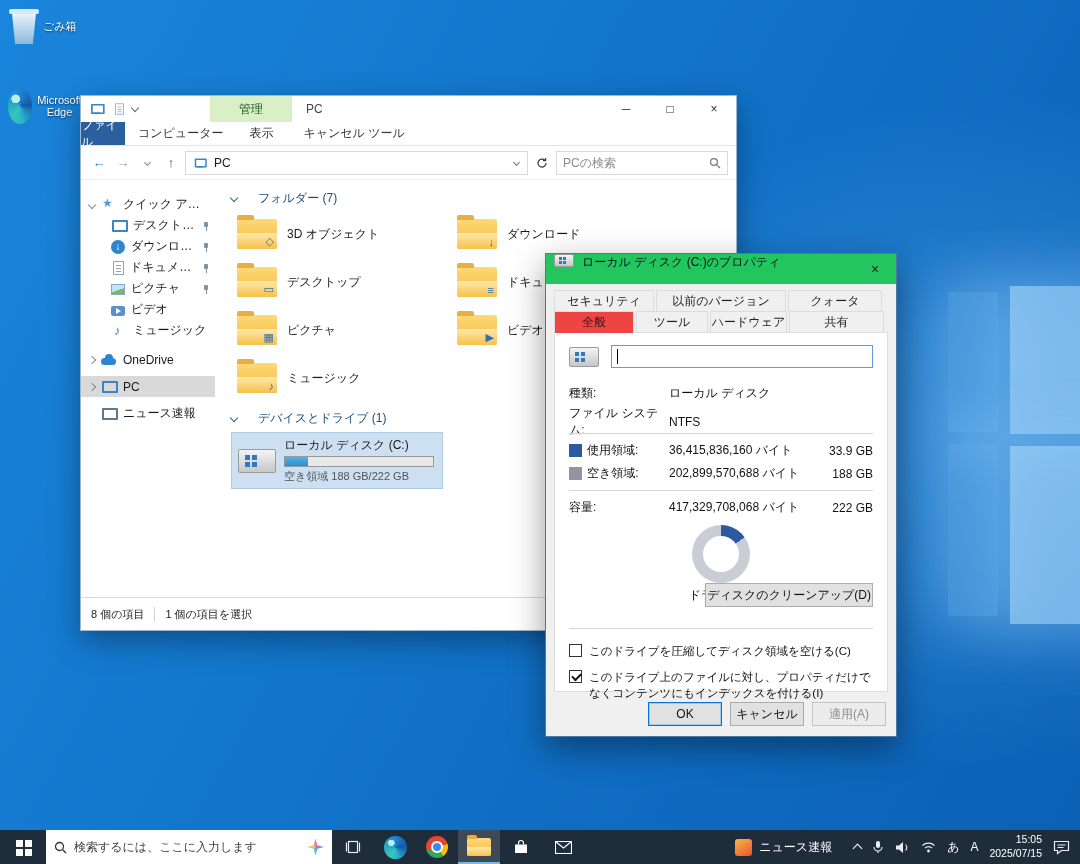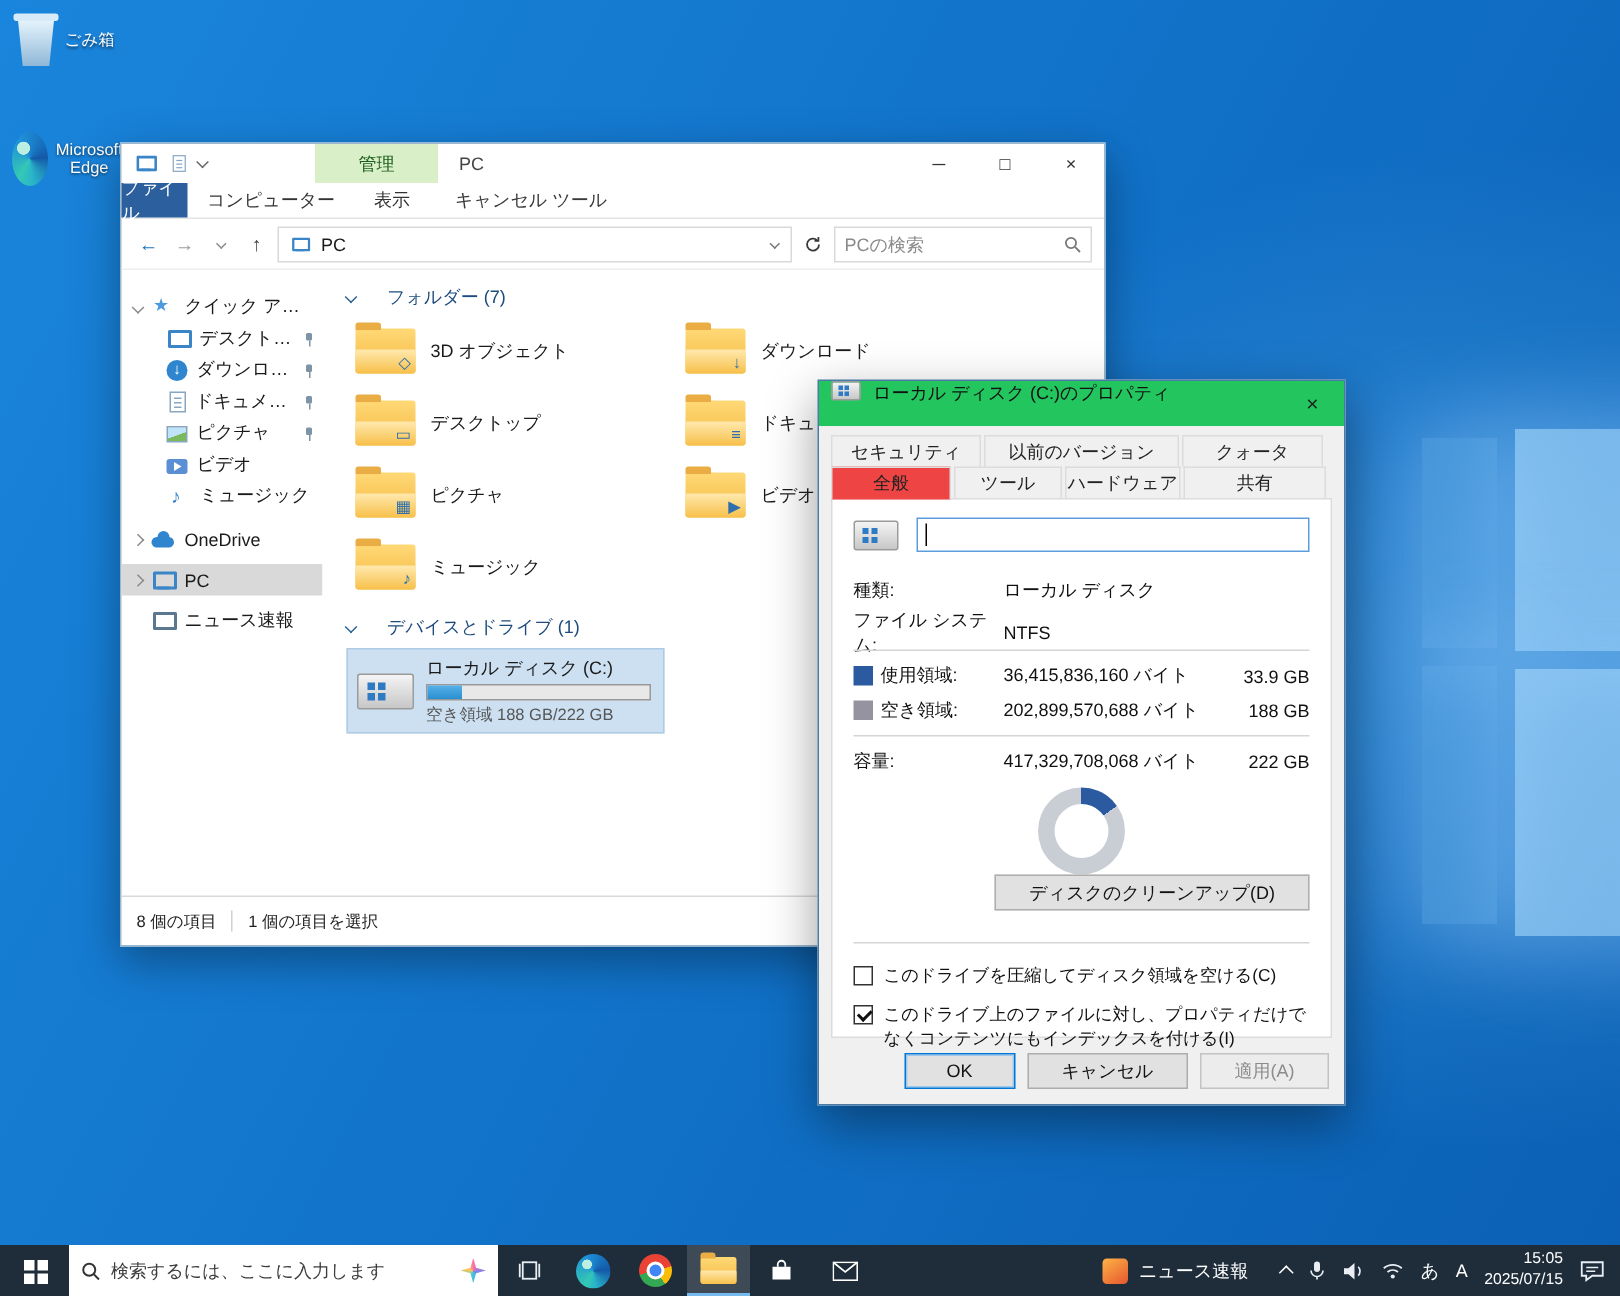--- a/index.html
+++ b/index.html
@@ -122,21 +122,21 @@
   .swatch{width:13px;height:13px;background:var(--c,#888);grid-column:1}
   .ulabel{grid-column:2}
   .ubytes{grid-column:3}
   .usize{grid-column:4;text-align:right}
   hr.sep{border:none;border-top:1px solid #d5d5d5;margin:5px 0}
   .chart-zone{position:relative;height:102px;margin-top:2px;flex:none}
   .donut{width:58px;height:58px;border-radius:50%;margin:4px auto 4px;position:relative;
     background:conic-gradient(var(--usedc,#2c5aa0) calc(var(--used,15)*1%), var(--freec,#c9cdd4) 0)}
   .donut::after{content:"";position:absolute;inset:11px;background:#fff;border-radius:50%}
   .drive-lbl{text-align:center;font-size:12px}
-  .btn{font-size:12px;padding:3px 22px;background:#e1e1e1;border:1px solid #adadad;min-width:74px;height:24px;color:#111}
+  .btn{font-size:12px;padding:3px 1px;background:#e1e1e1;border:1px solid #adadad;min-width:74px;height:24px;color:#111}
   .btn.cleanup{position:absolute;right:0;bottom:16px;min-width:118px}
   .cbrow{display:flex;gap:7px;margin-top:9px;align-items:flex-start;font-size:11.5px;line-height:1.45}
   .cb{width:13px;height:13px;border:1px solid #333;background:#fff;flex:none;position:relative;margin-top:1px}
   .cb.checked::after{content:"";position:absolute;left:2px;top:2px;width:7px;height:4px;border-left:2px solid #111;border-bottom:2px solid #111;transform:rotate(-45deg)}
   .dlg-buttons{height:44px;display:flex;align-items:center;justify-content:flex-end;gap:8px;padding:0 10px;flex:none}
   .btn.primary{border:1px solid var(--accent);box-shadow:inset 0 0 0 1px #9ec9ef}
   .btn.off{background:#ececec;border-color:#c3c3c3;color:#8c8c8c}
   
   .taskbar{position:absolute;left:0;bottom:0;width:1080px;height:34px;background:var(--tbbg);display:flex;align-items:stretch;z-index:10;color:#fff}
   .tb-start{width:46px;display:flex;align-items:center;justify-content:center}

